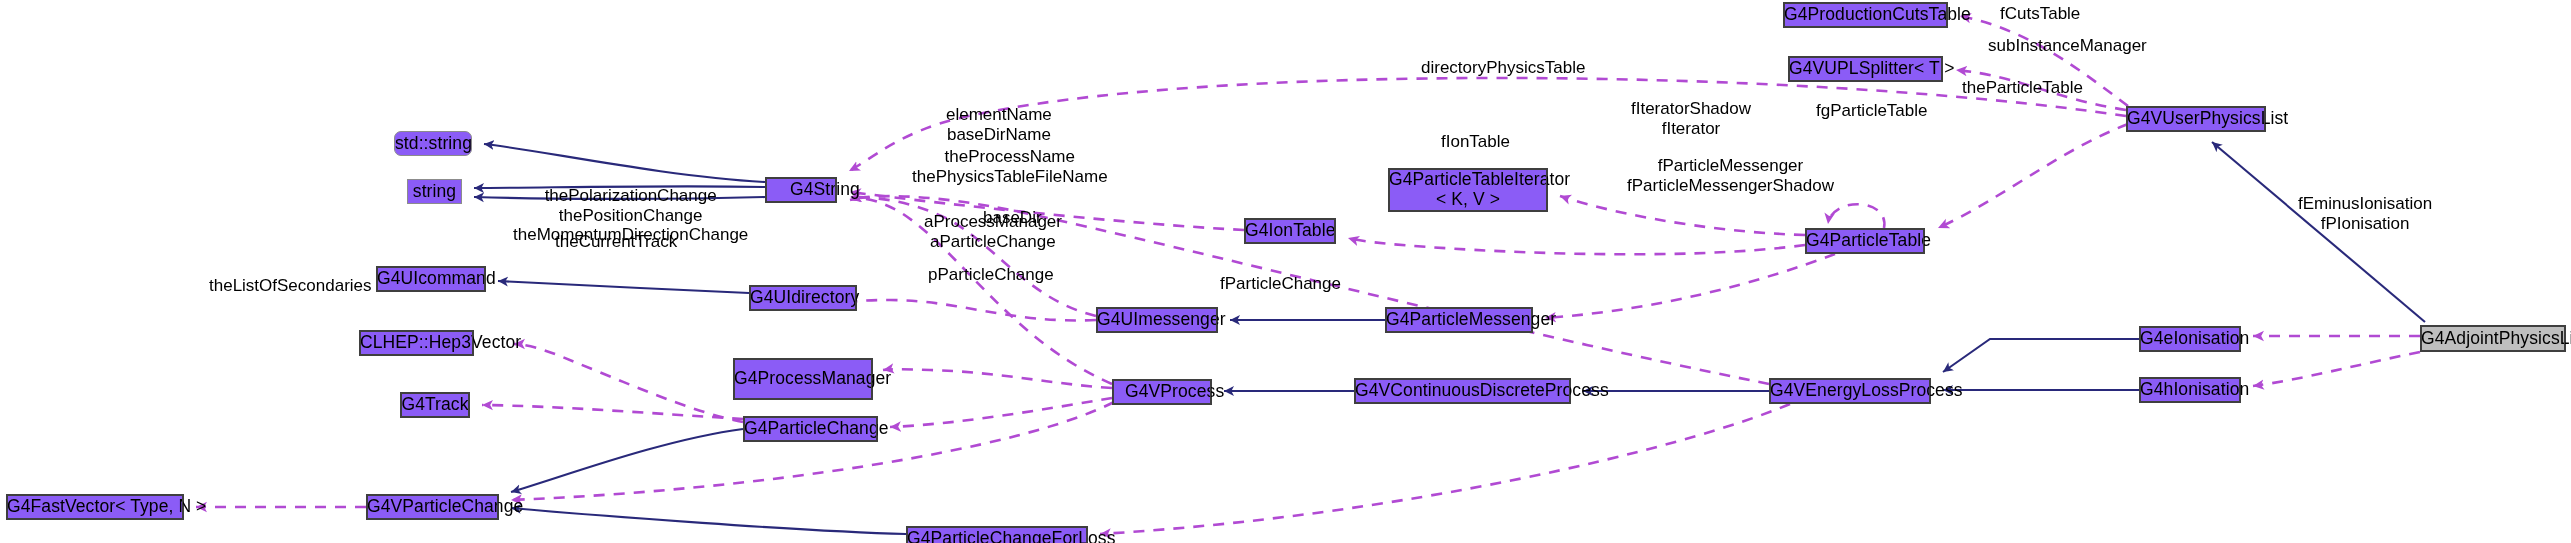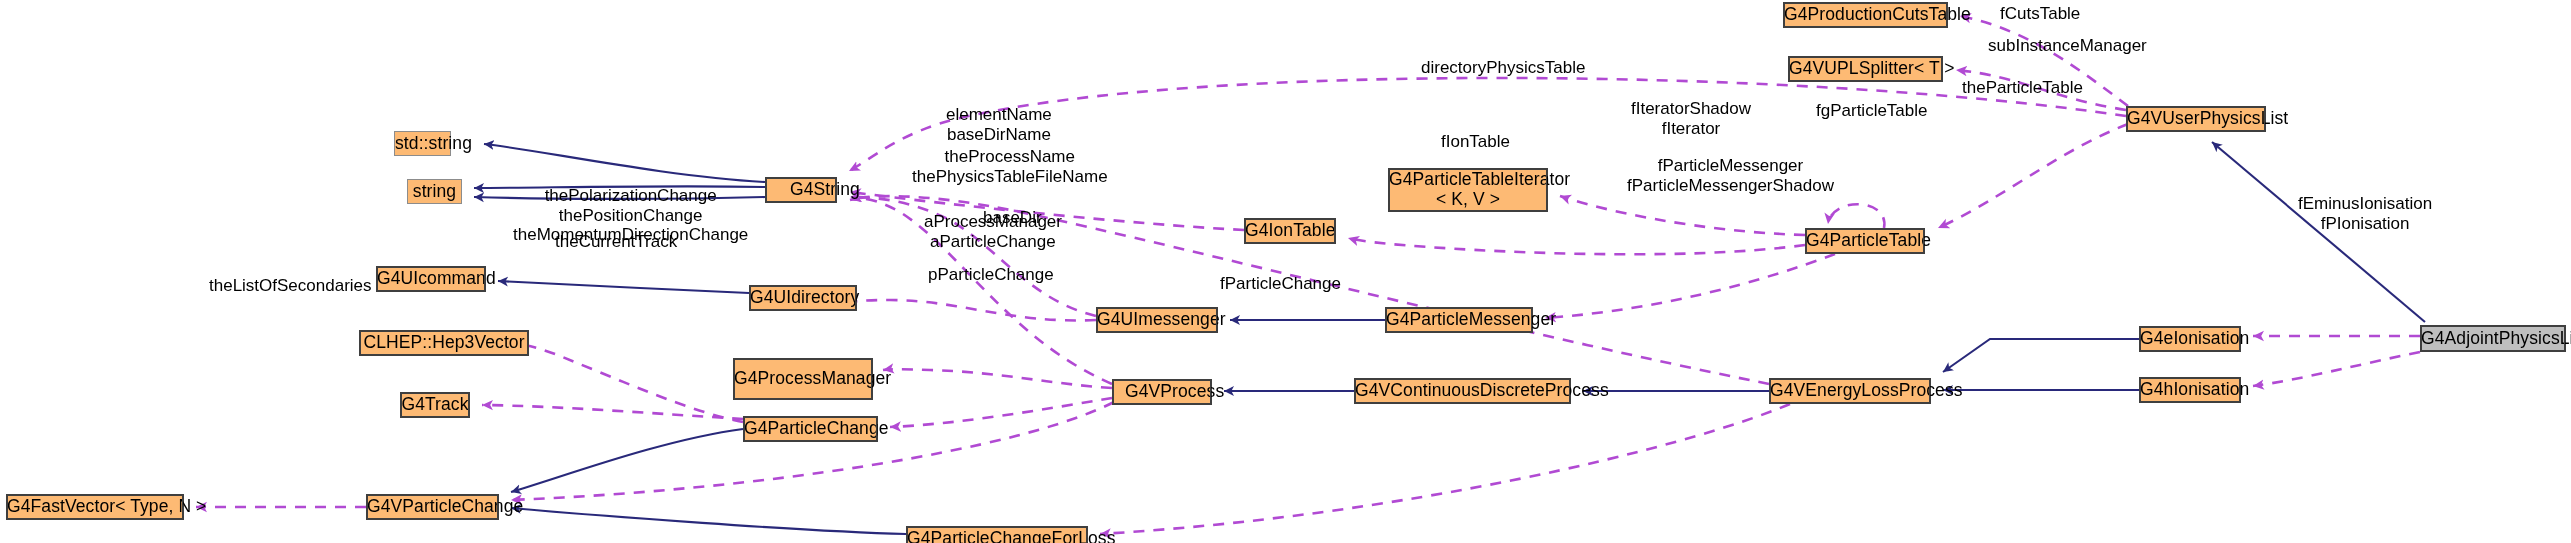--- a/index.html
+++ b/index.html
@@ -18,21 +18,21 @@
   #edge-layer{
     position:absolute;
     left:0; top:0;
     width:2571px;
     height:543px;
     pointer-events:none;
   }
   .node{
     position:absolute;
     box-sizing:border-box;
-    background:#fdba74;
+    background:#8b5cf6;
     border:1px solid #3f3f3f;
     outline:1px solid #3f3f3f;
     outline-offset:-2px;
     display:flex;
     align-items:center;
     justify-content:center;
     text-align:center;
     color:#000000;
     font-size:17.5px;
     line-height:1.12;
@@ -149,32 +149,32 @@
       <path d="M2420,336 L2253,336"></path>
 
       <path d="M2420,352 C2360,364 2300,380 2253,386"></path>
     </g>
   </svg>
 
   <div id="nodes">
       <div class="node" style="left: 1783px; top: 2px; width: 165px; height: 26px;"><span class="nlabel">G4ProductionCutsTable</span></div>
       <div class="node" style="left: 1788px; top: 56px; width: 155px; height: 26px;"><span class="nlabel">G4VUPLSplitter&lt; T &gt;</span></div>
       <div class="node" style="left: 2126px; top: 106px; width: 140px; height: 26px;"><span class="nlabel">G4VUserPhysicsList</span></div>
-      <div class="node thin" style="left: 394px; top: 131px; width: 57px; height: 25px;"><span class="nlabel">std::string</span></div>
+      <div class="node thin" style="left: 394px; top: 131px; width: 78px; height: 25px; border-radius: 7px;"><span class="nlabel">std::string</span></div>
       <div class="node thin" style="left: 407px; top: 179px; width: 55px; height: 25px;"><span class="nlabel">string</span></div>
       <div class="node" style="left: 765px; top: 177px; width: 72px; height: 26px; padding-left: 24px;"><span class="nlabel">G4String</span></div>
       <div class="node" style="left: 1388px; top: 168px; width: 160px; height: 44px;"><span class="nlabel">G4ParticleTableIterator
 &lt; K, V &gt;</span></div>
       <div class="node" style="left: 1244px; top: 218px; width: 92px; height: 26px;"><span class="nlabel">G4IonTable</span></div>
       <div class="node" style="left: 1805px; top: 228px; width: 120px; height: 26px;"><span class="nlabel">G4ParticleTable</span></div>
       <div class="node" style="left: 376px; top: 266px; width: 110px; height: 26px;"><span class="nlabel">G4UIcommand</span></div>
       <div class="node" style="left: 749px; top: 285px; width: 108px; height: 26px;"><span class="nlabel">G4UIdirectory</span></div>
       <div class="node" style="left: 1096px; top: 307px; width: 122px; height: 26px;"><span class="nlabel">G4UImessenger</span></div>
       <div class="node" style="left: 1385px; top: 307px; width: 148px; height: 26px;"><span class="nlabel">G4ParticleMessenger</span></div>
-      <div class="node" style="left: 359px; top: 330px; width: 170px; height: 26px;"><span class="nlabel">CLHEP::Hep3Vector</span></div>
+      <div class="node" style="left: 359px; top: 330px; width: 115px; height: 26px;"><span class="nlabel">CLHEP::Hep3Vector</span></div>
       <div class="node" style="left: 2139px; top: 326px; width: 102px; height: 26px;"><span class="nlabel">G4eIonisation</span></div>
       <div class="node highlight" style="left: 2420px; top: 325px; width: 146px; height: 27px;"><span class="nlabel">G4AdjointPhysicsList</span></div>
       <div class="node" style="left: 733px; top: 358px; width: 140px; height: 42px;"><span class="nlabel">G4ProcessManager</span></div>
       <div class="node" style="left: 1112px; top: 379px; width: 100px; height: 26px; padding-left: 12px;"><span class="nlabel">G4VProcess</span></div>
       <div class="node" style="left: 1354px; top: 378px; width: 217px; height: 26px;"><span class="nlabel">G4VContinuousDiscreteProcess</span></div>
       <div class="node" style="left: 1769px; top: 378px; width: 162px; height: 26px;"><span class="nlabel">G4VEnergyLossProcess</span></div>
       <div class="node" style="left: 2139px; top: 377px; width: 102px; height: 26px;"><span class="nlabel">G4hIonisation</span></div>
       <div class="node" style="left: 400px; top: 392px; width: 70px; height: 26px;"><span class="nlabel">G4Track</span></div>
       <div class="node" style="left: 743px; top: 416px; width: 135px; height: 26px;"><span class="nlabel">G4ParticleChange</span></div>
       <div class="node" style="left: 6px; top: 494px; width: 178px; height: 26px;"><span class="nlabel">G4FastVector&lt; Type, N &gt;</span></div>

